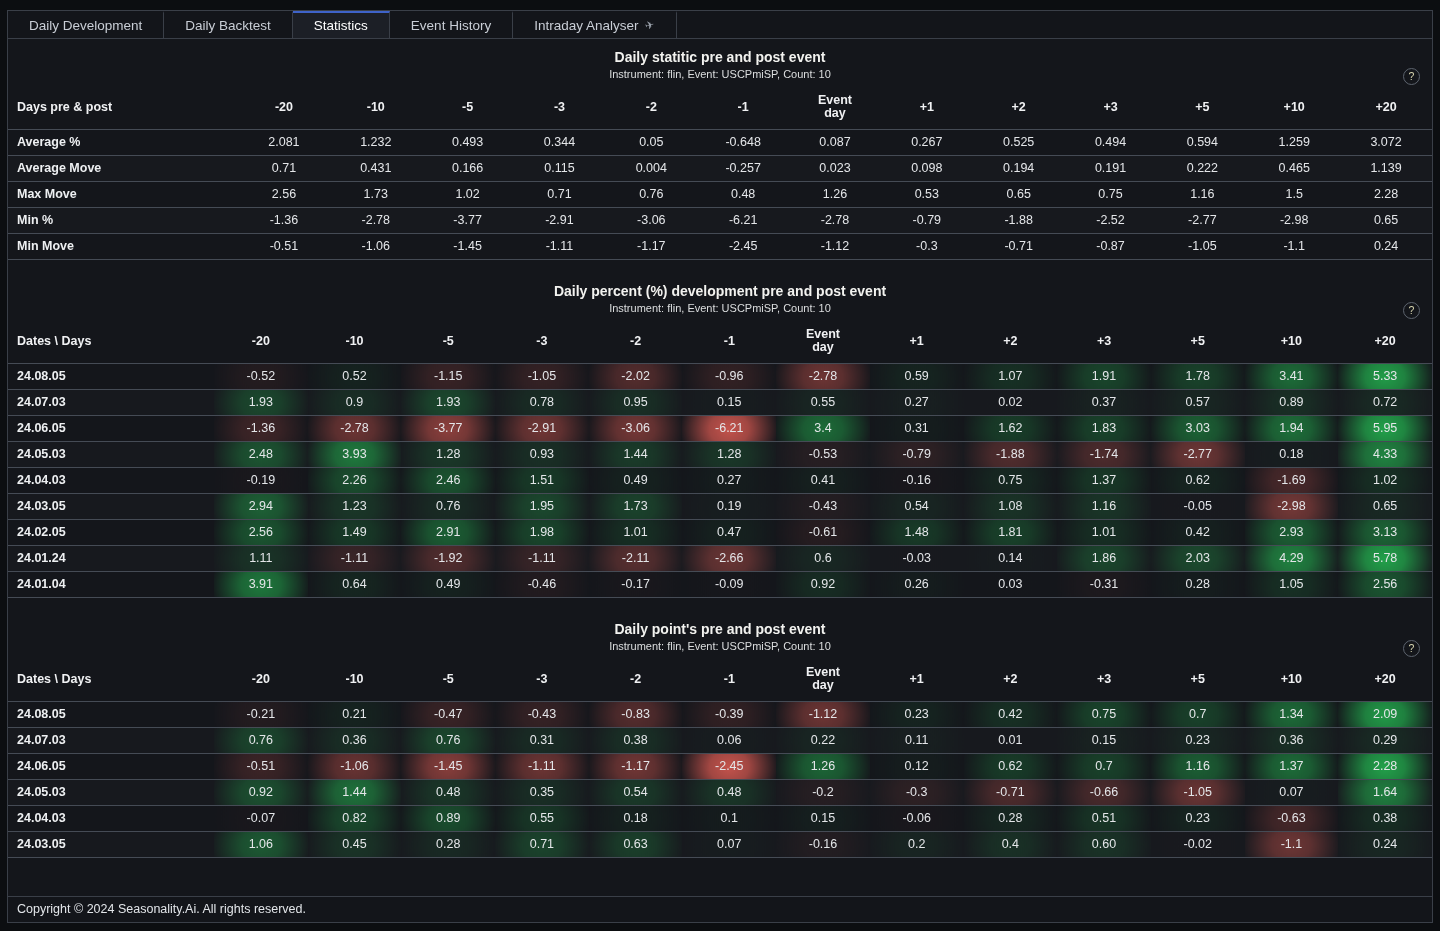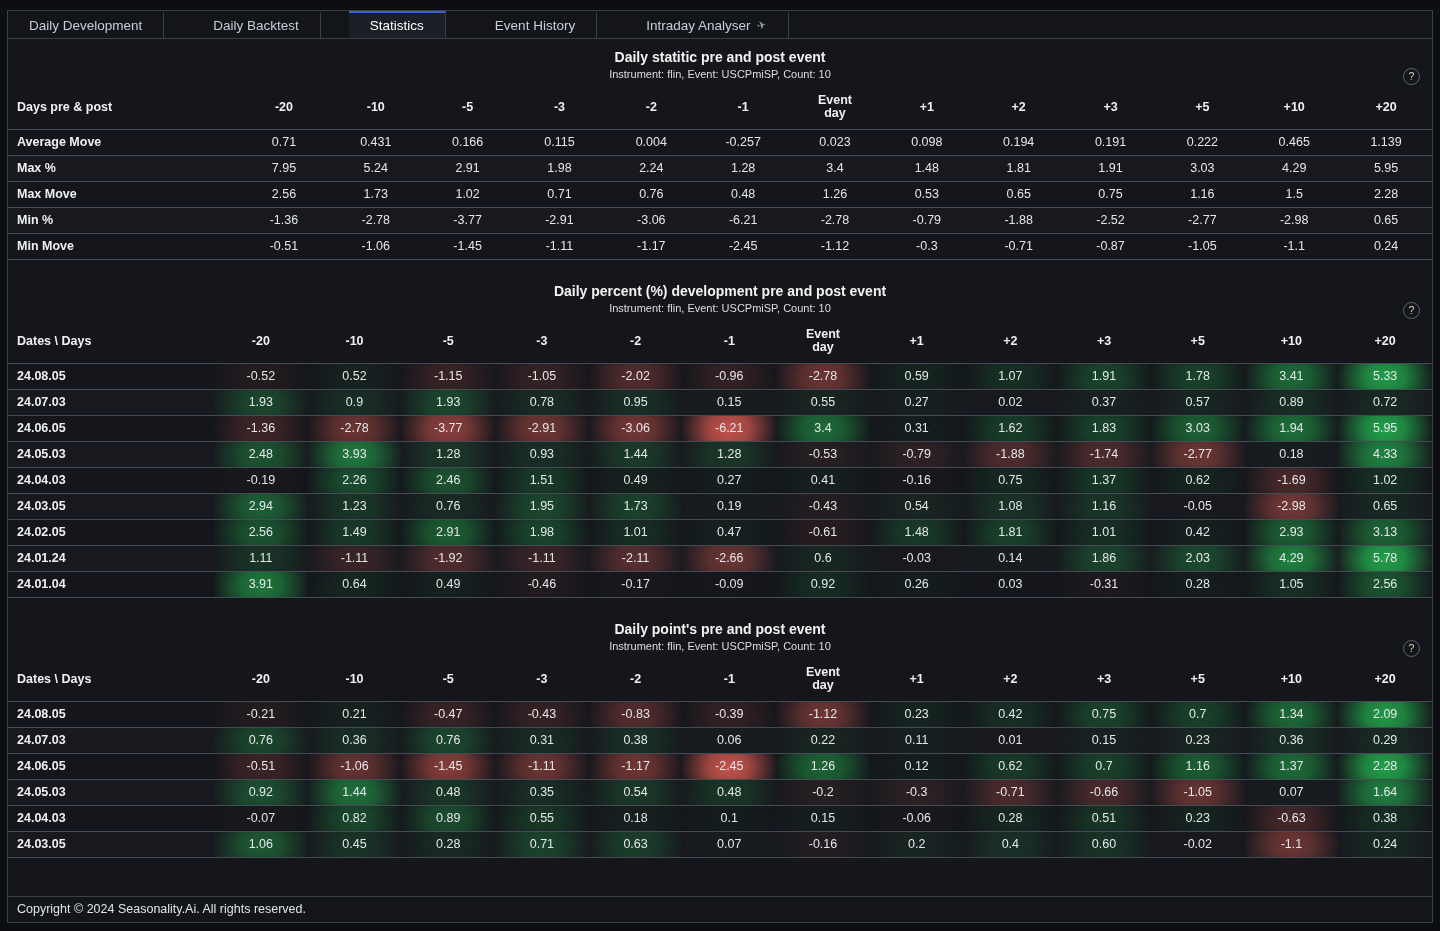--- a/index.html
+++ b/index.html
@@ -21,21 +21,20 @@
     background:var(--panel-bg);
     display:flex;flex-direction:column;
     overflow:hidden;
   }
   
   .tabbar{
     display:flex;align-items:stretch;
     border-bottom:1px solid var(--border);
     background:#13151a;
     min-height:27px;
-    gap:28px;
   }
   .tab{
     padding:0 21px;line-height:25px;font-size:13.5px;
     color:#c9ced6;border-right:1px solid var(--border);
     border-top:2px solid transparent;cursor:pointer;
     white-space:nowrap;display:flex;align-items:center;gap:7px;
   }
   .tab.active{
     background:#1c1f26;color:#ffffff;
     border-top:2px solid var(--accent);
@@ -141,50 +140,50 @@
             <th>+1</th>
             <th>+2</th>
             <th>+3</th>
             <th>+5</th>
             <th>+10</th>
             <th>+20</th>
           </tr>
         </thead>
         <tbody>
           <tr>
+            <td class="rowlabel">Average %</td>
+            <td>2.081</td>
+            <td>1.232</td>
+            <td>0.493</td>
+            <td>0.344</td>
+            <td>0.05</td>
+            <td>-0.648</td>
+            <td>0.087</td>
+            <td>0.267</td>
+            <td>0.525</td>
+            <td>0.494</td>
+            <td>0.594</td>
+            <td>1.259</td>
+            <td>3.072</td>
+          </tr>
+          <tr>
             <td class="rowlabel">Average Move</td>
             <td>0.71</td>
             <td>0.431</td>
             <td>0.166</td>
             <td>0.115</td>
             <td>0.004</td>
             <td>-0.257</td>
             <td>0.023</td>
             <td>0.098</td>
             <td>0.194</td>
             <td>0.191</td>
             <td>0.222</td>
             <td>0.465</td>
             <td>1.139</td>
-          </tr>
-          <tr>
-            <td class="rowlabel">Max %</td>
-            <td>7.95</td>
-            <td>5.24</td>
-            <td>2.91</td>
-            <td>1.98</td>
-            <td>2.24</td>
-            <td>1.28</td>
-            <td>3.4</td>
-            <td>1.48</td>
-            <td>1.81</td>
-            <td>1.91</td>
-            <td>3.03</td>
-            <td>4.29</td>
-            <td>5.95</td>
           </tr>
           <tr>
             <td class="rowlabel">Max Move</td>
             <td>2.56</td>
             <td>1.73</td>
             <td>1.02</td>
             <td>0.71</td>
             <td>0.76</td>
             <td>0.48</td>
             <td>1.26</td>

